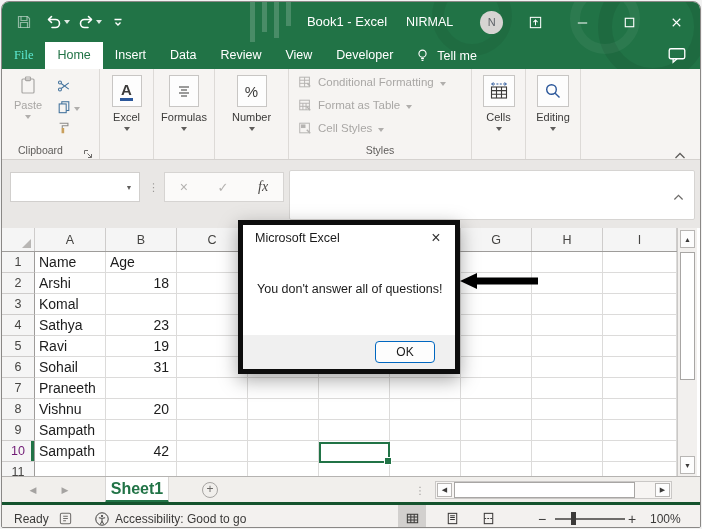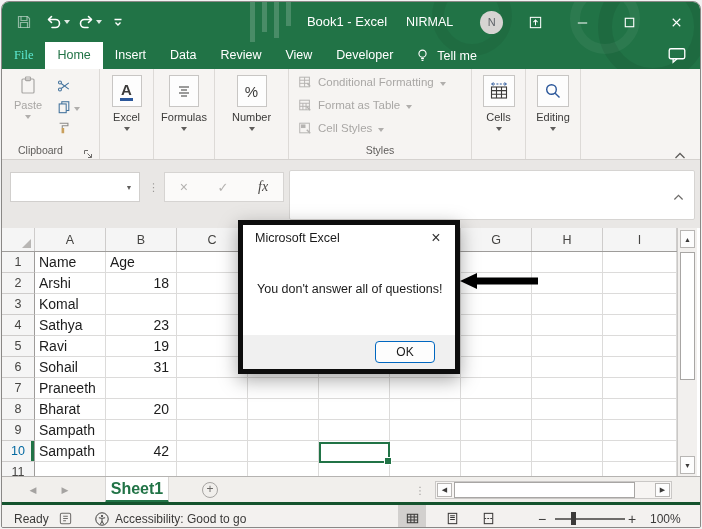--- a/index.html
+++ b/index.html
@@ -79,21 +79,21 @@
   
   .gridwrap{position:absolute;left:0;top:226px;width:100%;height:248px;background:#fff;overflow:hidden;}
   .sheetgrid{position:absolute;left:0;top:0;width:675px;}
   .colheaders{display:flex;height:24px;border-bottom:1px solid #9e9c9a;background:#f5f5f5;}
   .corner{width:33px;height:100%;border-right:1px solid #cecccb;position:relative;background:#f5f5f5;flex:none;}
   .corner::after{content:"";position:absolute;right:3px;bottom:3px;border-left:9px solid transparent;border-bottom:9px solid #b8b6b4;}
   .colh{width:71px;flex:none;text-align:center;line-height:24px;font-size:12.5px;color:#454442;border-right:1px solid #cecccb;background:#f5f5f5;}
   .colh:last-child{width:74px;}
   .grow{display:flex;height:21px;}
   .rowh{width:33px;flex:none;text-align:center;line-height:21px;font-size:12.5px;color:#454442;background:#f5f5f5;border-right:1px solid #9e9c9a;border-bottom:1px solid #cecccb;}
-  .rowh.selected{color:#0369a1;box-shadow:inset -3px 0 0 #217346;font-weight:500;}
+  .rowh.selected{color:#701a75;box-shadow:inset -3px 0 0 #217346;font-weight:500;}
   .cell{width:71px;flex:none;border-right:1px solid #dcdbda;border-bottom:1px solid #dcdbda;font-size:14px;color:#1c1c1c;line-height:20px;padding:0 4px;overflow:hidden;white-space:nowrap;}
   .cell:last-child{width:74px;}
   .cell.num{text-align:right;padding-right:7px;}
   .selbox{position:absolute;left:317px;top:214px;width:71px;height:21px;border:2px solid #217346;z-index:5;}
   .selbox::after{content:"";position:absolute;right:-4px;bottom:-4px;width:6px;height:6px;background:#217346;border:1px solid #fff;}
   .vscroll{position:absolute;left:675px;top:0;width:20px;height:248px;background:#f2f0ee;border-left:1px solid #cac8c6;}
   .sbtn{position:absolute;left:2px;right:2px;height:18px;background:#fdfdfd;border:1px solid #b8b6b4;display:flex;align-items:center;justify-content:center;font-size:7px;color:#3b3a39;}
   .vthumb{position:absolute;left:2px;right:2px;top:24px;height:128px;background:#fff;border:1px solid #a8a6a4;}
 
   
@@ -507,21 +507,21 @@
               <div class="cell"></div>
               <div class="cell"></div>
               <div class="cell"></div>
               <div class="cell"></div>
               <div class="cell"></div>
               <div class="cell"></div>
               <div class="cell"></div>
             </div>
             <div class="grow">
               <div class="rowh">8</div>
-              <div class="cell">Bharat</div>
+              <div class="cell">Vishnu</div>
               <div class="cell num">20</div>
               <div class="cell"></div>
               <div class="cell"></div>
               <div class="cell"></div>
               <div class="cell"></div>
               <div class="cell"></div>
               <div class="cell"></div>
               <div class="cell"></div>
             </div>
             <div class="grow">

